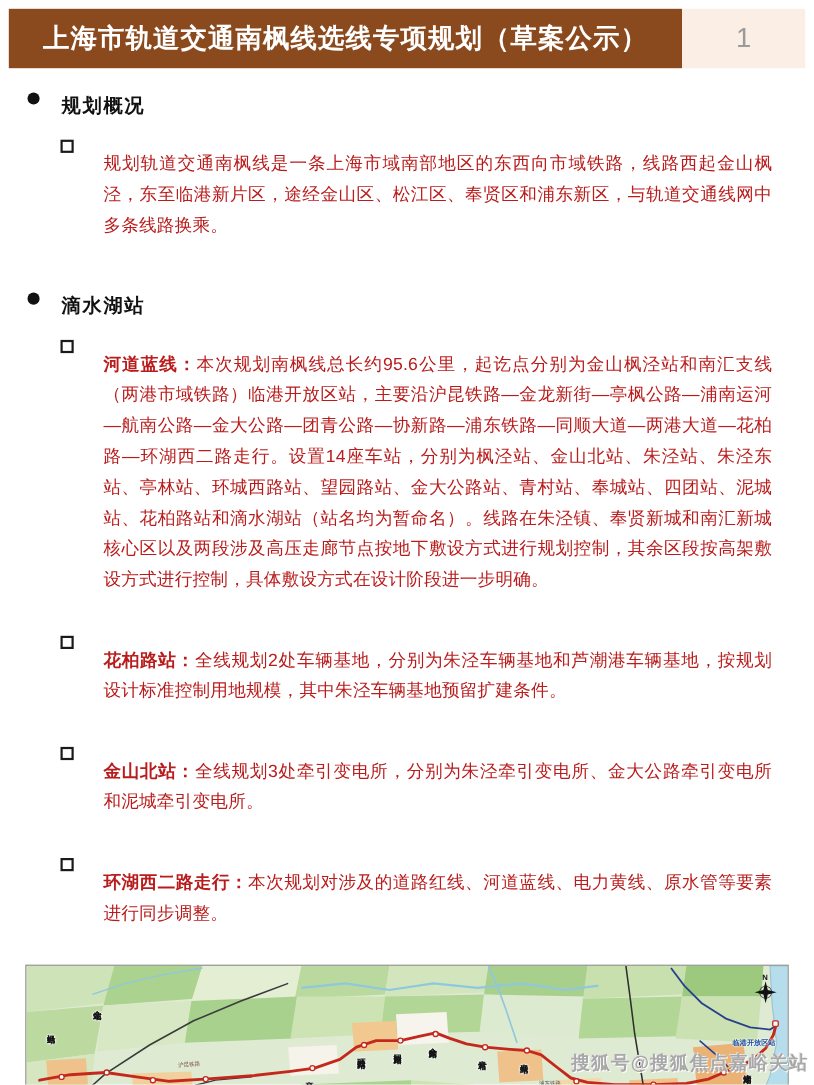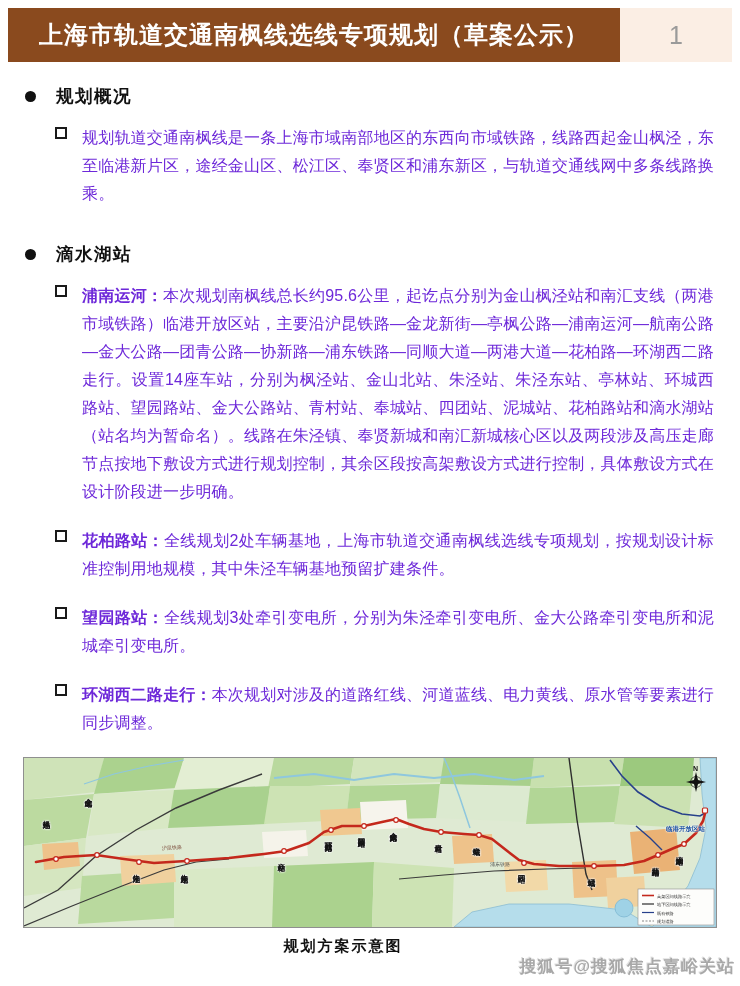--- a/index.html
+++ b/index.html
@@ -11,29 +11,29 @@
   .header{display:flex;margin:8px 8px 0 8px;height:54px;}
   .header-bar{
     flex:1;background:#8a4a1e;color:#ffffff;display:flex;align-items:center;justify-content:center;
     font-size:24px;font-weight:bold;letter-spacing:1px;
   }
   .header-page{
     width:112px;background:#fbeee4;color:#9a9a9a;display:flex;align-items:center;justify-content:center;
     font-size:25px;
   }
   
-  .sec-head{display:flex;align-items:center;margin:22px 0 0 25px;}
+  .sec-head{display:flex;margin:22px 0 0 25px;}
   .sec-head .dot{width:11px;height:11px;border-radius:50%;background:#111;margin-right:20px;flex:0 0 auto;}
   .sec-head h2{font-size:17.5px;font-weight:bold;color:#111;margin:0;letter-spacing:1.5px;}
   .item{display:flex;margin:12px 22px 0 55px;}
   .item .sq{
     flex:0 0 auto;width:8px;height:8px;border:2.5px solid #1a1a1a;margin:7px 11px 0 0;background:#fff;
   }
   .item p{
-    margin:4px;font-size:16px;line-height:28px;color:#6d28d9;flex:1;
+    margin:16px;font-size:16px;line-height:28px;color:#b91c1c;flex:1;
     text-align:justify;text-justify:inter-ideograph;letter-spacing:0.2px;
   }
   .item p .lead{font-weight:bold;}
   .gap-lg{margin-top:30px;}
   .gap-md{margin-top:13px;}
   
   .map-fig{margin:16px 0 0 23px;width:640px;}
   .map{
     position:relative;width:692px;height:169px;border:1px solid #8f8f8f;background:#dfead3;overflow:hidden;
   }
@@ -76,35 +76,35 @@
 </div>
 
 <div class="sec-head gap-lg">
   <span class="dot"></span>
   <h2>滴水湖站</h2>
 </div>
 
 <div class="item">
   <span class="sq"></span>
   <p>
-    <span class="lead">浦南运河：</span><span>本次规划南枫线总长约95.6公里，起讫点分别为金山枫泾站和南汇支线（两港市域铁路）临港开放区站，主要沿沪昆铁路—金龙新街—亭枫公路—浦南运河—航南公路—金大公路—团青公路—协新路—浦东铁路—同顺大道—两港大道—花柏路—环湖西二路走行。设置14座车站，分别为枫泾站、金山北站、朱泾站、朱泾东站、亭林站、环城西路站、望园路站、金大公路站、青村站、奉城站、四团站、泥城站、花柏路站和滴水湖站（站名均为暂命名）。线路在朱泾镇、奉贤新城和南汇新城核心区以及两段涉及高压走廊节点按地下敷设方式进行规划控制，其余区段按高架敷设方式进行控制，具体敷设方式在设计阶段进一步明确。</span>
+    <span class="lead">河道蓝线：</span><span>本次规划南枫线总长约95.6公里，起讫点分别为金山枫泾站和南汇支线（两港市域铁路）临港开放区站，主要沿沪昆铁路—金龙新街—亭枫公路—浦南运河—航南公路—金大公路—团青公路—协新路—浦东铁路—同顺大道—两港大道—花柏路—环湖西二路走行。设置14座车站，分别为枫泾站、金山北站、朱泾站、朱泾东站、亭林站、环城西路站、望园路站、金大公路站、青村站、奉城站、四团站、泥城站、花柏路站和滴水湖站（站名均为暂命名）。线路在朱泾镇、奉贤新城和南汇新城核心区以及两段涉及高压走廊节点按地下敷设方式进行规划控制，其余区段按高架敷设方式进行控制，具体敷设方式在设计阶段进一步明确。</span>
   </p>
 </div>
 
 <div class="item gap-md">
   <span class="sq"></span>
   <p>
-    <span class="lead">花柏路站：</span><span>全线规划2处车辆基地，上海市轨道交通南枫线选线专项规划，按规划设计标准控制用地规模，其中朱泾车辆基地预留扩建条件。</span>
+    <span class="lead">花柏路站：</span><span>全线规划2处车辆基地，分别为朱泾车辆基地和芦潮港车辆基地，按规划设计标准控制用地规模，其中朱泾车辆基地预留扩建条件。</span>
   </p>
 </div>
 
 <div class="item gap-md">
   <span class="sq"></span>
   <p>
-    <span class="lead">望园路站：</span><span>全线规划3处牵引变电所，分别为朱泾牵引变电所、金大公路牵引变电所和泥城牵引变电所。</span>
+    <span class="lead">金山北站：</span><span>全线规划3处牵引变电所，分别为朱泾牵引变电所、金大公路牵引变电所和泥城牵引变电所。</span>
   </p>
 </div>
 
 <div class="item gap-md">
   <span class="sq"></span>
   <p>
     <span class="lead">环湖西二路走行：</span><span>本次规划对涉及的道路红线、河道蓝线、电力黄线、原水管等要素进行同步调整。</span>
   </p>
 </div>
 

